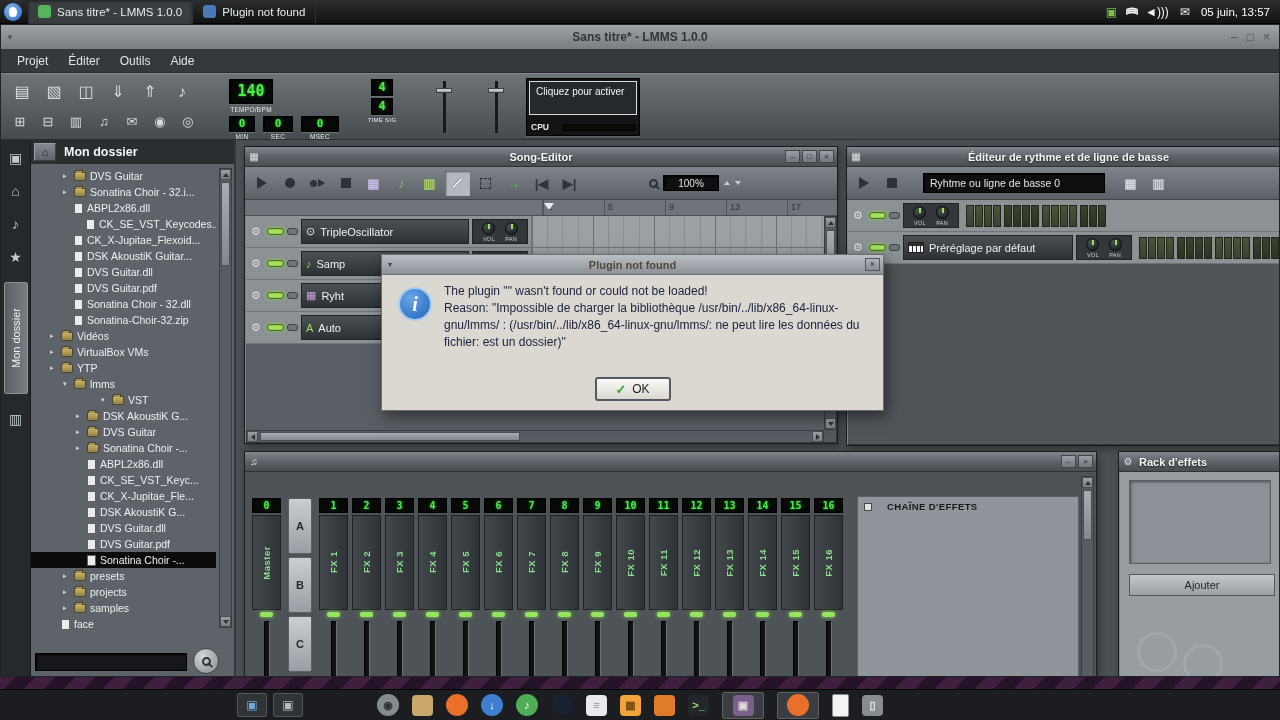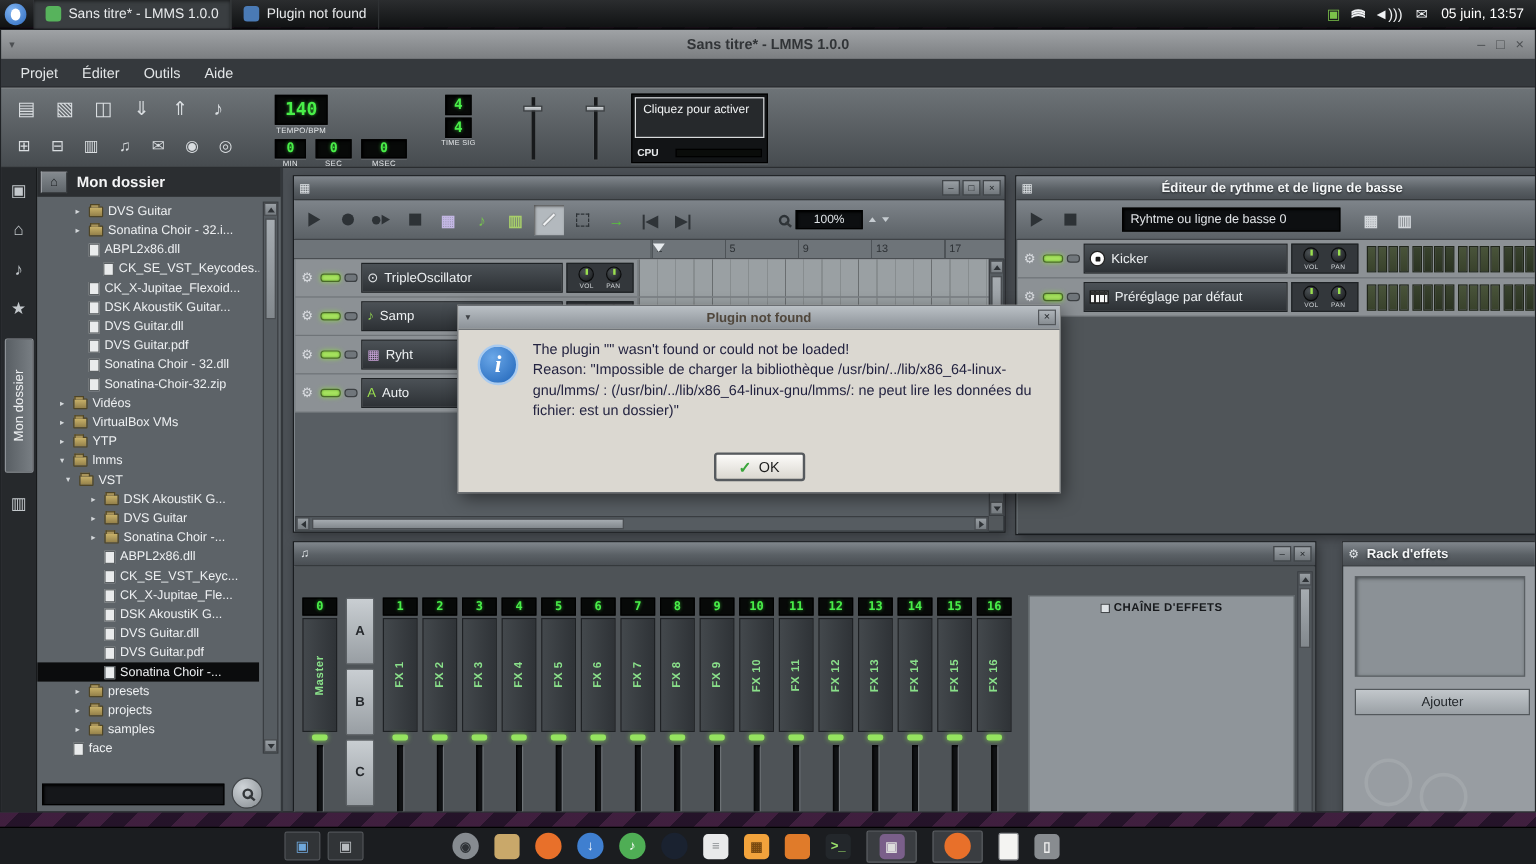--- a/index.html
+++ b/index.html
@@ -110,21 +110,21 @@
 .knobchip{width:56px;height:25px;background:#33373b;border:1px solid #1e2225;display:flex;align-items:center;justify-content:space-evenly;flex:none;}
 .kwrap{display:flex;flex-direction:column;align-items:center;gap:1px;}
 .knob{width:13px;height:13px;border-radius:50%;background:radial-gradient(circle at 35% 30%,#4a5054,#16181a);border:1px solid #0b0c0d;position:relative;}
 .knob:after{content:'';position:absolute;left:5px;top:1px;width:2px;height:5px;background:#9be04f;}
 .klbl{font-size:5.5px;color:#cfd3d6;letter-spacing:.3px;}
 .tgrid{flex:1;align-self:stretch;background:#9aa0a3;background-image:repeating-linear-gradient(90deg,rgba(0,0,0,.12) 0 1px,transparent 1px 15.25px),repeating-linear-gradient(90deg,rgba(0,0,0,.22) 0 1px,transparent 1px 61px);border-left:1px solid #777c80;}
 #se-void{position:absolute;left:1px;right:13px;top:197px;bottom:13px;background:#585e63;}
 #setracks{position:absolute;left:1px;right:13px;top:69px;}
 #bbtracks{position:absolute;left:1px;top:53px;right:0;}
 #bb-void{position:absolute;left:1px;right:1px;top:117px;bottom:1px;background:#505559;}
-#bb-combo{width:182px;height:20px;background:#0d0f11;border:1px solid #000;box-shadow:inset 1px 1px 2px #000;color:#e2e5e8;font-size:10.5px;line-height:18px;padding-left:6px;position:relative;margin-left:28px;flex:none;}
+#bb-combo{width:182px;height:20px;background:#0d0f11;border:1px solid #000;box-shadow:inset 1px 1px 2px #000;color:#e2e5e8;font-size:10.5px;line-height:18px;padding-left:6px;position:relative;margin-left:16px;flex:none;}
 .ball{width:13px;height:13px;border-radius:50%;background:radial-gradient(circle at 40% 35%,#fff 55%,#d8d8d8);border:1px solid #222;position:relative;flex:none;}
 .ball:after{content:'';position:absolute;left:4px;top:4px;width:4px;height:4px;background:#1a1a1a;border-radius:1px;}
 .piano-ic{width:16px;height:11px;border:1px solid #1a1a1a;background:linear-gradient(#2e2e2e 0 35%,transparent 35%),repeating-linear-gradient(90deg,#f4f4f4 0 3px,#2e2e2e 3px 4px);flex:none;}
 .cellwrap{display:flex;align-self:center;gap:3px;margin-left:4px;}
 .cgrp{display:flex;gap:1px;}
 .cell{width:8px;height:22px;background:linear-gradient(#49543a,#39422c);border:1px solid #20261a;}
 .cgrp.alt .cell{background:linear-gradient(#39432e,#2b3322);}
 
 
 #fxm-body{position:absolute;left:0;right:0;top:20px;bottom:0;background:#4e5357;}
@@ -133,21 +133,21 @@
 .vplate{width:29px;height:95px;background:linear-gradient(90deg,#43484c,#2f3337);border:1px solid #1e2124;display:flex;align-items:center;justify-content:center;}
 .vtxt{writing-mode:vertical-rl;transform:rotate(180deg);color:#8ae08a;font-size:9.5px;font-weight:bold;letter-spacing:.5px;white-space:nowrap;}
 .fxled{width:13px;height:5px;border-radius:2px;background:#95e45f;box-shadow:0 0 4px #7fd14f;}
 .fader{width:25px;flex:1;position:relative;min-height:50px;align-self:center;}
 .fader:before{content:'';position:absolute;left:10px;top:2px;bottom:0;width:5px;background:#101214;box-shadow:inset 1px 1px 2px #000,1px 1px 0 #6d7276;}
 #fxmaster{position:absolute;left:6px;top:26px;bottom:2px;display:flex;}
 #fxtabs{position:absolute;left:43px;top:26px;width:24px;display:flex;flex-direction:column;gap:3px;}
 .abc{height:56px;background:linear-gradient(#c9ced2,#989ea3);border:1px solid #5c6165;border-radius:2px;color:#26292d;font-size:11px;font-weight:bold;display:flex;align-items:center;justify-content:center;}
 #fxchans{position:absolute;left:73px;top:26px;bottom:2px;display:flex;}
 #fxchain{position:absolute;left:612px;top:24px;width:222px;bottom:3px;background:#8f959a;border:1px solid #595f63;padding:4px 6px;}
-#fxchain .legend{display:flex;align-items:center;gap:3px;justify-content:center;}
+#fxchain .legend{display:flex;align-items:center;gap:15px;}
 #fxchain .ledsq{width:8px;height:8px;background:#dfe3e6;border:1px solid #44484c;}
 #fxchain .ctext{font-size:9.5px;font-weight:bold;color:#17191c;letter-spacing:.4px;}
 
 
 #fx-rack{background:#989da2;}
 #rackbox{position:absolute;left:10px;top:28px;width:142px;height:84px;background:#8b9196;border:1px solid #5a5f63;box-shadow:inset 1px 1px 3px #494e52;}
 #rackadd{position:absolute;left:10px;top:122px;width:146px;height:22px;background:linear-gradient(#c2c7cb,#9aa0a5);border:1px solid #53585c;color:#22262a;font-size:11px;display:flex;align-items:center;justify-content:center;}
 .ghost{position:absolute;width:40px;height:40px;border:3px solid rgba(255,255,255,.10);border-radius:50%;}
 
 
@@ -346,26 +346,26 @@
             <div class="tree-row" style="padding-left: 19px;">
               <span class="tree-arrow">▸</span>
               <span class="ico-folder"></span>
               <span>VirtualBox VMs</span>
             </div>
             <div class="tree-row" style="padding-left: 19px;">
               <span class="tree-arrow">▸</span>
               <span class="ico-folder"></span>
               <span>YTP</span>
             </div>
-            <div class="tree-row" style="padding-left: 19px;">
+            <div class="tree-row" style="padding-left: 32px;">
               <span class="tree-arrow">▾</span>
               <span class="ico-folder"></span>
               <span>lmms</span>
             </div>
-            <div class="tree-row" style="padding-left: 24px;">
+            <div class="tree-row" style="padding-left: 24px; margin-left: 46px;">
               <span class="tree-arrow">▾</span>
               <span class="ico-folder"></span>
               <span>VST</span>
             </div>
             <div class="tree-row" style="padding-left: 45px;">
               <span class="tree-arrow">▸</span>
               <span class="ico-folder"></span>
               <span>DSK AkoustiK G...</span>
             </div>
             <div class="tree-row" style="padding-left: 45px;">
@@ -447,20 +447,21 @@
         <div id="bsearchbtn">
             <span class="mag"></span>
           </div>
       </div>
 
       <div id="mdi">
 
         <div class="win" id="se" style="left:8px;top:6px;width:594px;height:298px;">
           <div class="wtitle">
             <span class="wic">▦</span>
+            <span class="wt">Song-Editor</span>
             <span class="wbtns">
               <span class="wbtn">–</span>
               <span class="wbtn">□</span>
               <span class="wbtn">×</span>
             </span>
           </div>
           <div class="setoolbar" id="setb">
             <button class="sebtn">
                 <span class="i-play"></span>
               </button>
@@ -638,24 +639,20 @@
                 <button class="sebtn">
                   <span class="glyphbtn" style="color: rgb(210, 214, 218);">▥</span>
                 </button>
               </span>
           </div>
           <div id="bbtracks">
               <div class="trk">
                 <span class="gear">⚙</span>
                 <span class="led-grn"></span>
                 <span class="led-gry"></span>
-                <div class="plate bbp">
-                  <span class="ball"></span>
-                  <span>Kicker</span>
-                </div>
                 <div class="knobchip">
                   <div class="kwrap">
                     <div class="knob"></div>
                     <div class="klbl">VOL</div>
                   </div>
                   <div class="kwrap">
                     <div class="knob"></div>
                     <div class="klbl">PAN</div>
                   </div>
                 </div>

